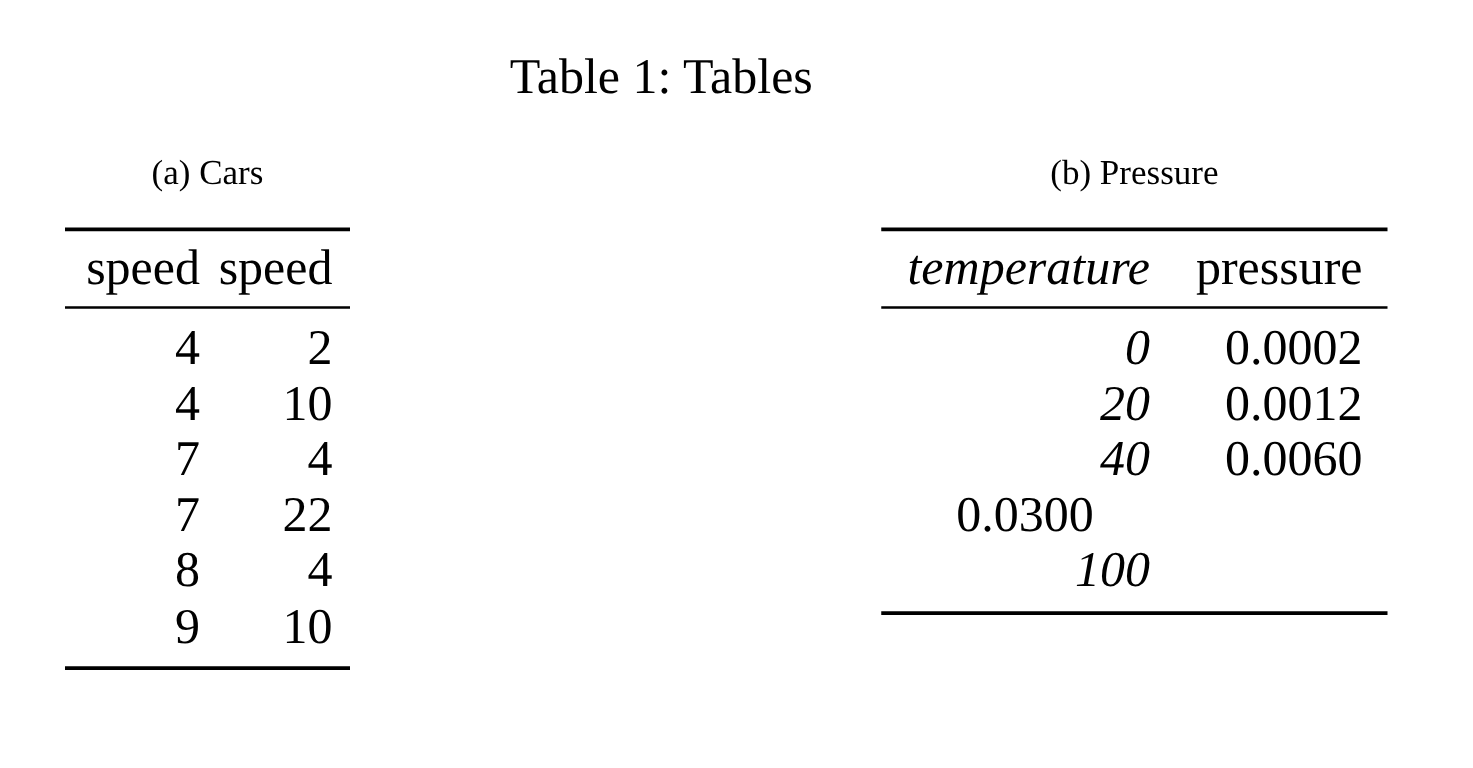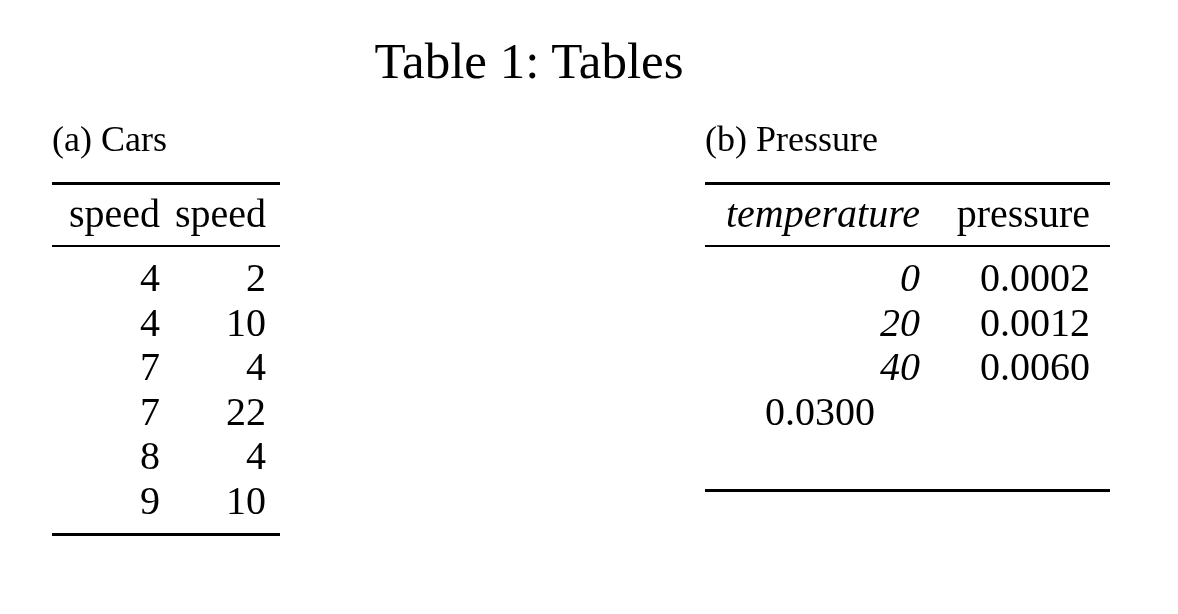--- a/index.html
+++ b/index.html
@@ -15,40 +15,41 @@
     font-family: "Liberation Serif", "DejaVu Serif", serif;
     overflow: hidden;
   }
 
   .doc-title {
     position: absolute;
     top: 41px;
     left: 0;
     width: 1058px;
     text-align: center;
-    font-size: 51px;
+    font-size: 40px;
     line-height: 40px;
     white-space: nowrap;
   }
 
   .subtable {
     position: absolute;
     top: 119px;
   }
   #subtable-cars {
     left: 52px;
     width: 228px;
   }
   #subtable-pressure {
     left: 705px;
     width: 405px;
   }
 
   .subcaption {
-    font-size: 36px;
+    text-align: center;
+    font-size: 28px;
     line-height: 40px;
     height: 40px;
     white-space: nowrap;
   }
 
   .rule {
     background: #000000;
     width: 100%;
   }
   .rule-heavy { height: 3px; }
@@ -146,16 +147,17 @@
       <span class="cell col2">0.0012</span>
     </div>
     <div class="trow">
       <span class="cell col1">40</span>
       <span class="cell col2">0.0060</span>
     </div>
     <div class="trow">
       <span class="cell col2">0.0300</span>
     </div>
     <div class="trow">
+      <span class="cell col1">100</span>
     </div>
   </div>
   <div class="rule rule-heavy rule-bottom"></div>
 </div>
 
 </body></html>

